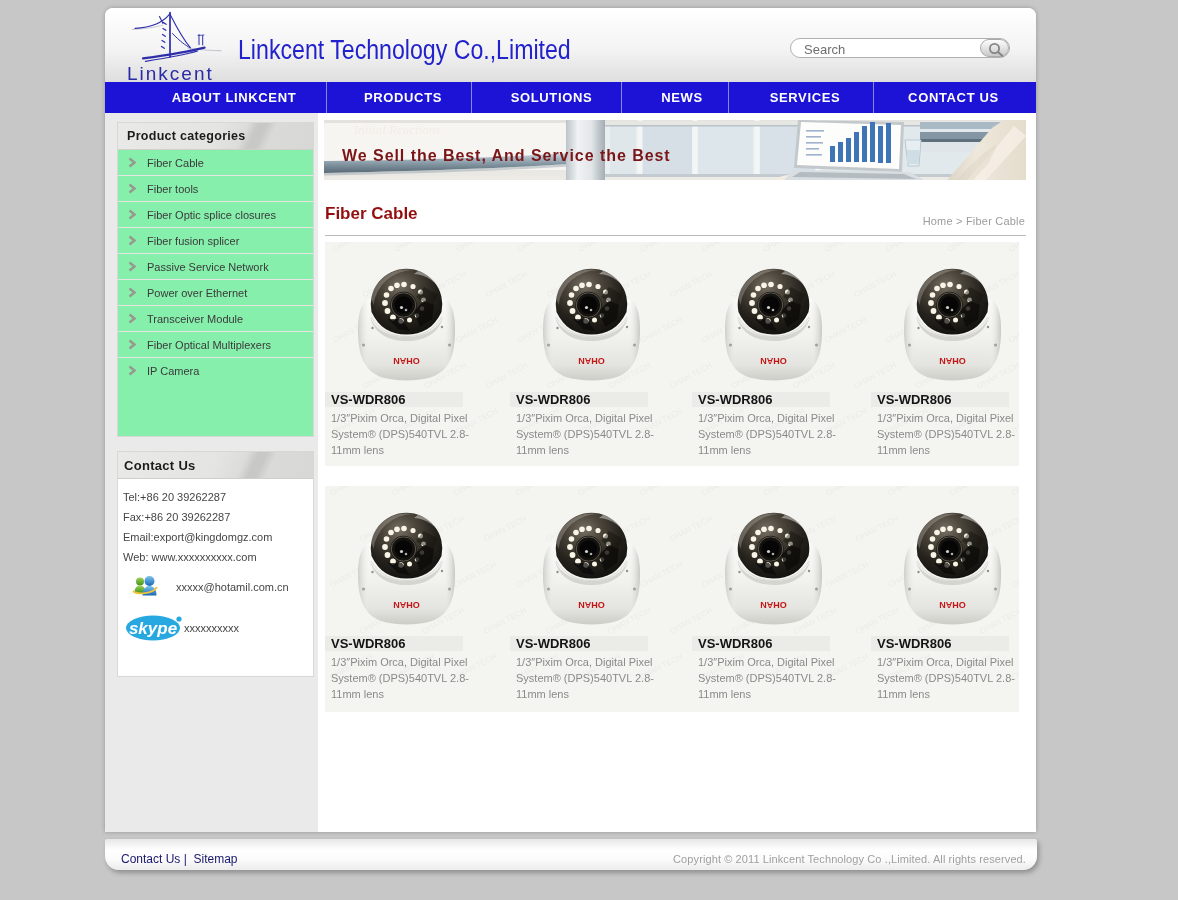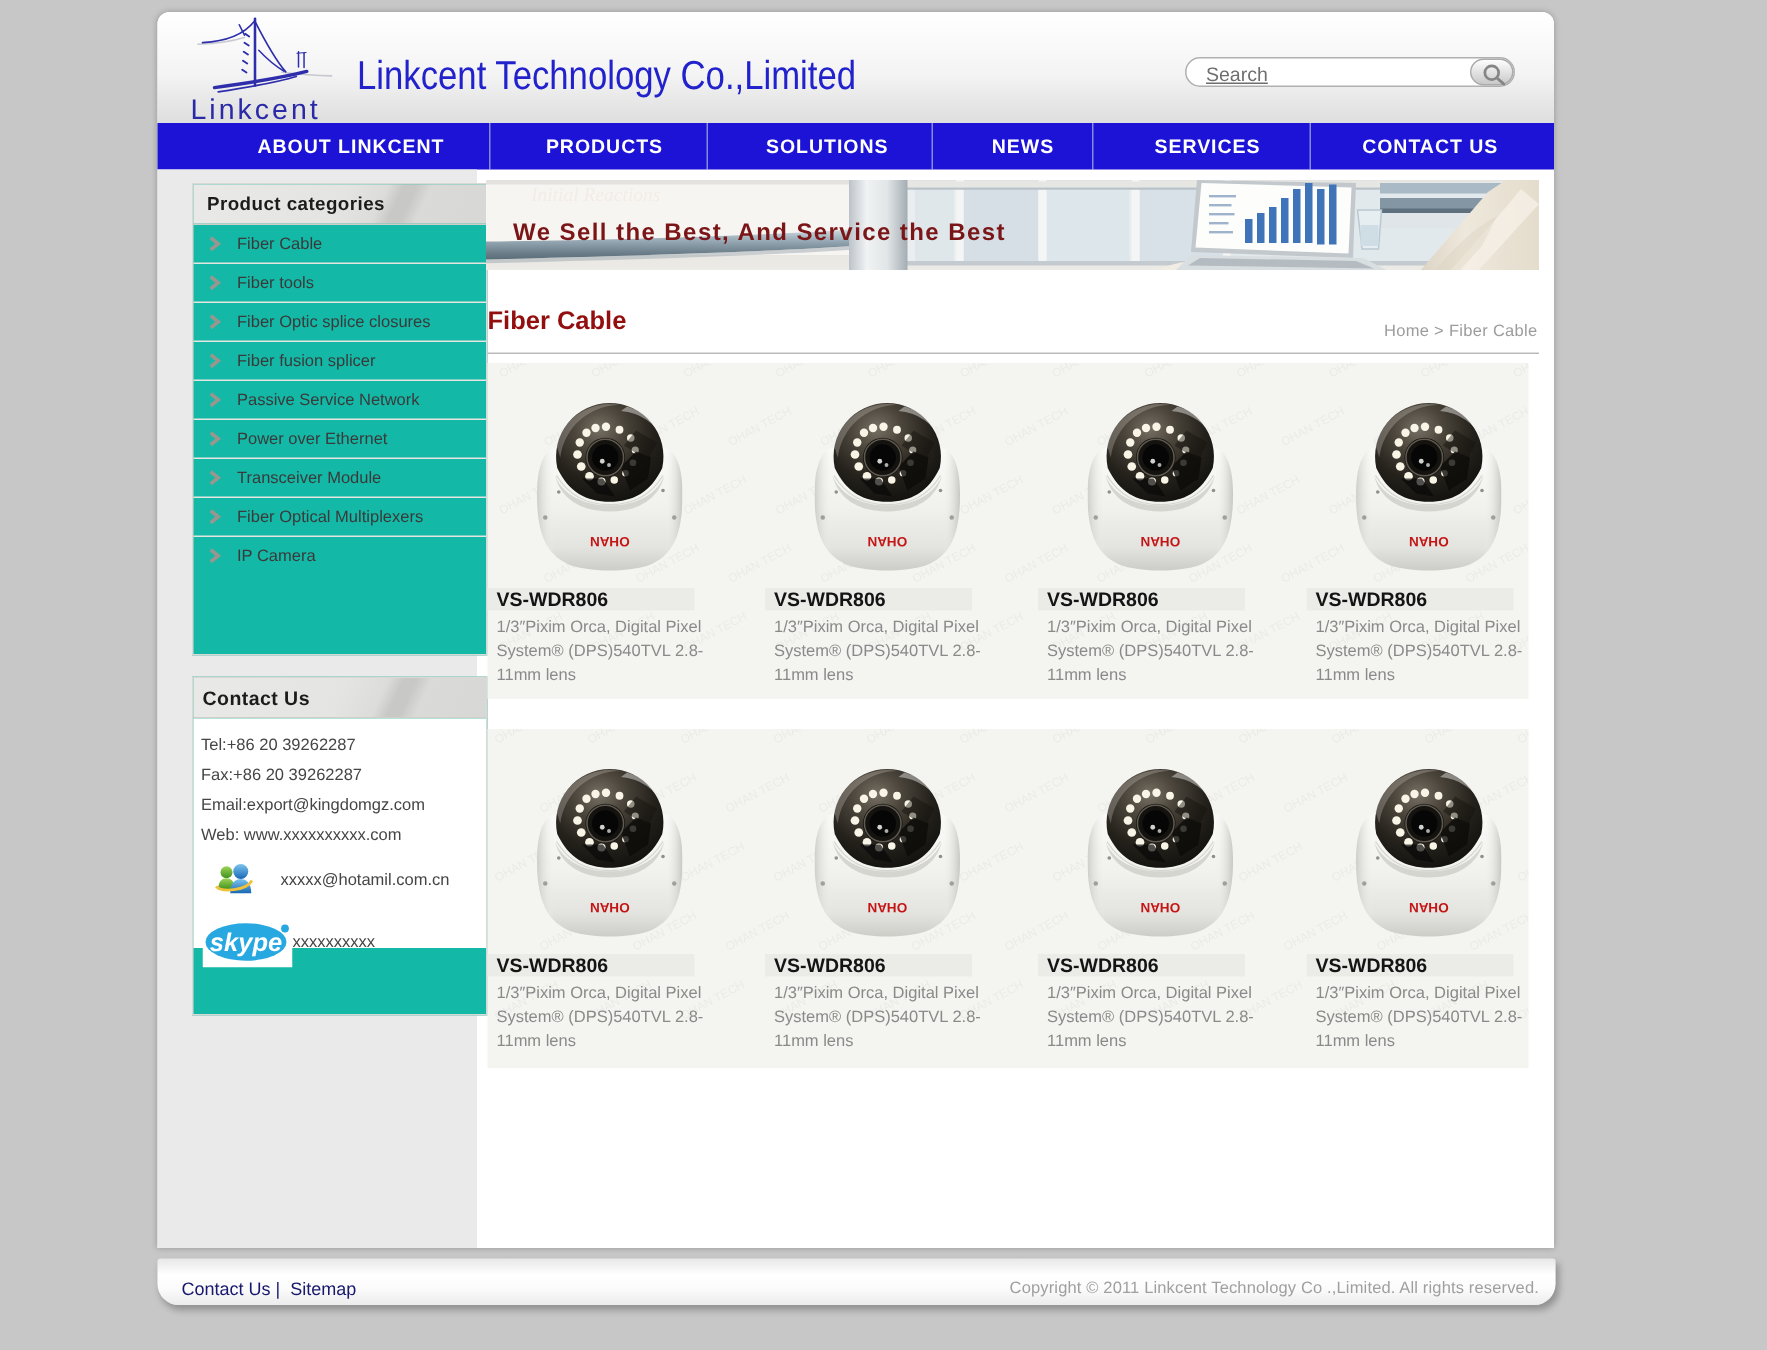--- a/index.html
+++ b/index.html
@@ -3,28 +3,28 @@
 <meta charset="utf-8">
 <style>
   * { margin:0; padding:0; box-sizing:border-box; }
   html,body { width:1178px; height:900px; background:#c7c7c7; font-family:"Liberation Sans", sans-serif; overflow:hidden; }
   #page { position:absolute; left:105px; top:8px; width:931px; height:824px; background:#fff; border-radius:8px 8px 0 0; box-shadow:0 0 4px rgba(0,0,0,0.25); }
   #header { position:absolute; left:0; top:0; width:931px; height:74px; background:linear-gradient(#ffffff 0%, #f4f4f4 55%, #dedede 100%); border-radius:8px 8px 0 0; }
   #sitetitle { position:absolute; left:133px; top:27px; font-size:27px; color:#2222cc; transform:scaleX(0.857); transform-origin:0 0; white-space:nowrap; }
   #logotext { position:absolute; left:22px; top:55px; font-size:19px; color:#2a2aa8; letter-spacing:2px; }
   
   #searchwrap { position:absolute; left:685px; top:30px; width:220px; height:20px; background:#fff; border:1px solid #b0b0b0; border-radius:10px; }
-  #searchtxt { position:absolute; left:13px; top:3px; font-size:13px; color:#6e6e6e;text-decoration:underline; }
+  #searchtxt { position:absolute; left:13px; top:3px; font-size:13px; color:#6e6e6e; }
   #searchbtn { position:absolute; right:0px; top:0px; width:29px; height:18px; border-radius:9px; background:linear-gradient(#fdfdfd,#c9c9c9); border:1px solid #ababab; }
   
   #nav { position:absolute; left:0; top:74px; width:931px; height:31px; background:#1c13d6; }
   .navitem { position:absolute; top:0; height:31px; color:#fff; font-weight:bold; font-size:13px; text-align:center; line-height:31px; letter-spacing:0.65px; border-right:1px solid rgba(235,255,235,0.5);margin-left:17px; }
   
   #leftstrip { position:absolute; left:0; top:105px; width:213px; height:719px; background:#eaeaea; }
-  .sbox { position:absolute; left:12px; width:197px; background:#14b8a6; border:1px solid #d9d8d4;margin-left:11px; }
+  .sbox { position:absolute; left:12px; width:197px; background:#86efac; border:1px solid #d9d8d4; }
   .sboxhead { position:relative; height:27px; background:linear-gradient(115deg,#e9e9e8 0%,#e4e4e3 50%,#dcdcdb 63%,#c8c8c6 68%,#c8c8c6 72%,#dadad8 77%,#d7d7d5 100%); border-bottom:1px solid #cfcecb; }
   .sboxhead span { position:absolute; left:9px; top:6px; font-size:12.5px; font-weight:bold; color:#1c1c1c; letter-spacing:0.3px; }
   .cat { position:relative; height:26px; border-bottom:1px solid #e6e5e1; }
   .cat:last-child { border-bottom:none; }
   .cat .chev { position:absolute; left:9px; top:7px; width:10px; height:11px; }
   .cat span { position:absolute; left:29px; top:7px; font-size:11px; color:#3a3a3a; }
   #contactbody { position:relative; background:#fff; }
   .cline { position:absolute; left:5px; font-size:11px; color:#454545; }
   
   #banner { position:absolute; left:219px; top:112px; width:702px; height:60px; overflow:hidden; background:#e8eaec; }
@@ -160,21 +160,21 @@
             <path d="M2.5 1.5 L7.5 5.5 L2.5 9.5" fill="none" stroke="#97978f" stroke-width="2.4"></path>
           </svg>
           <span>IP Camera</span>
         </div>
       </div>
   </div>
   <div class="sbox" id="box2" style="top:443px; height:226px;">
     <div class="sboxhead">
         <span style="left:6px;font-size:13px;">Contact Us</span>
       </div>
-    <div id="contactbody" style="height:153px;">
+    <div id="contactbody" style="height:197px;">
       <div class="cline" style="top:12px;">Tel:+86 20 39262287</div>
       <div class="cline" style="top:32px;">Fax:+86 20 39262287</div>
       <div class="cline" style="top:52px;">Email:export@kingdomgz.com</div>
       <div class="cline" style="top:72px;">Web: www.xxxxxxxxxx.com</div>
       <svg style="position:absolute;left:13px;top:95px;" width="29" height="29" viewBox="0 0 29 29">
         <defs>
           <linearGradient id="msng" x1="0" y1="0" x2="0" y2="1">
               <stop offset="0%" stop-color="#9ed354"></stop>
               <stop offset="100%" stop-color="#3f9120"></stop>
             </linearGradient>

